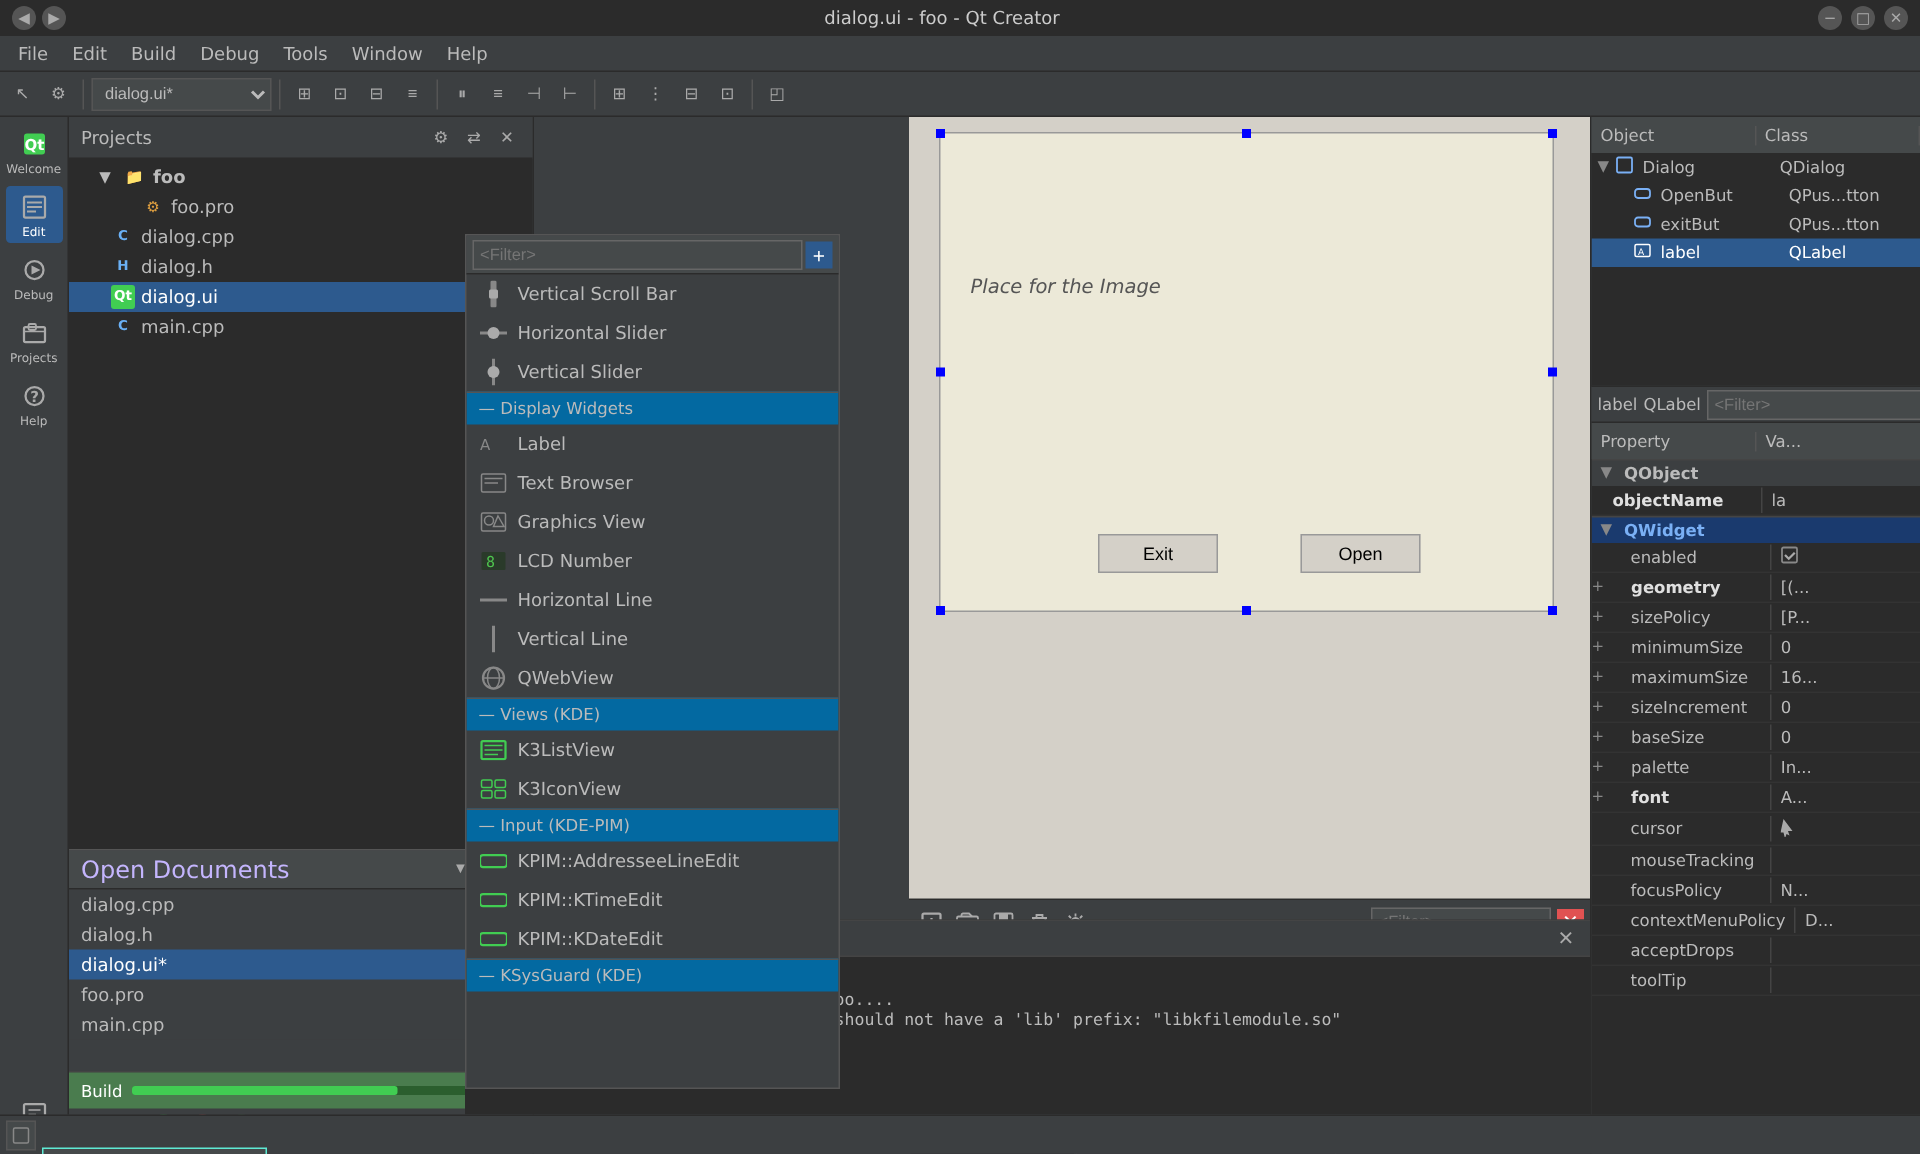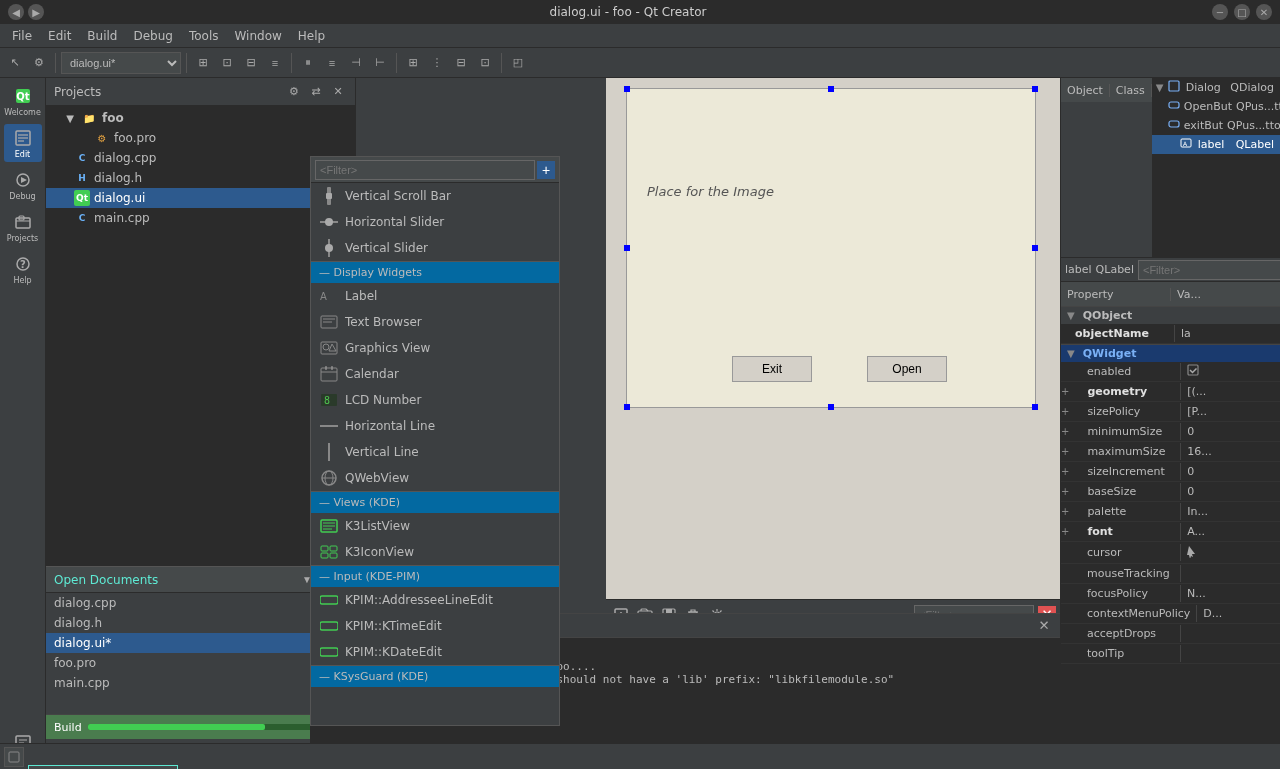--- a/index.html
+++ b/index.html
@@ -79,21 +79,21 @@
     #action-filter { height: 20px; background: #45494a; border: 1px solid #666; color: #bbb; padding: 2px 4px; font-size: 11px; margin-left: auto; width: 120px; }
     #action-table-header { height: 24px; background: #45494a; display: flex; align-items: center; border-bottom: 1px solid #2b2b2b; }
     .action-col { flex: 1; padding: 0 8px; font-size: 11px; color: #bbb; border-right: 1px solid #555; }
     #action-content { flex: 1; background: #2b2b2b; }
     #editor-tabs { height: 28px; background: #3c3f41; display: flex; align-items: flex-end; border-top: 1px solid #555; }
     .editor-tab { padding: 4px 16px; background: #3c3f41; border: 1px solid #555; border-bottom: none; cursor: pointer; font-size: 12px; color: #bbb; }
     .editor-tab.active { background: #2b2b2b; color: #fff; }
     
     
     #right-panel { width: 220px; border-left: 1px solid #2b2b2b; display: flex; flex-direction: column; background: #3c3f41; }
-    #object-inspector { height: 180px; border-bottom: 1px solid #2b2b2b; display: flex; flex-direction: row; }
+    #object-inspector { height: 180px; border-bottom: 1px solid #2b2b2b; display: flex; flex-direction: column; }
     #object-header { height: 24px; background: #45494a; display: flex; align-items: center; }
     .obj-col { flex: 1; padding: 0 6px; font-size: 11px; color: #bbb; border-right: 1px solid #555; }
     #object-tree { flex: 1; overflow-y: auto; background: #2b2b2b; }
     .obj-row { display: flex; align-items: center; padding: 2px 4px; cursor: pointer; }
     .obj-row.selected { background: #2d5a8e; color: #fff; }
     .obj-name { flex: 1; font-size: 11px; color: #bbb; padding: 0 2px; }
     .obj-class { flex: 1; font-size: 11px; color: #bbb; padding: 0 2px; }
     .obj-row.selected .obj-name, .obj-row.selected .obj-class { color: #fff; }
     
     
@@ -292,21 +292,21 @@
         <span>dialog.ui</span>
       </div>
       <div class="tree-item tree-indent-2">
         <span class="tree-icon" style="color:#6ab0f5;font-size:9px;font-weight:bold;">C</span>
         <span>main.cpp</span>
       </div>
     </div>
 
     <div id="open-docs">
       <div id="open-docs-header">
-        <span style="flex:1;font-size:12px;color:#5eead4;">Open Documents</span>
+        <span style="flex:1;font-size:16px;color:#c4b5fd;">Open Documents</span>
         <button class="tb-btn" style="width:16px;height:16px;font-size:10px;">▼</button>
         <button class="tb-btn" style="width:16px;height:16px;">−</button>
         <button class="tb-btn" style="width:16px;height:16px;">✕</button>
       </div>
       <div>
         <div class="doc-item">dialog.cpp</div>
         <div class="doc-item">dialog.h</div>
         <div class="doc-item selected">dialog.ui*</div>
         <div class="doc-item">foo.pro</div>
         <div class="doc-item">main.cpp</div>
@@ -385,31 +385,20 @@
       </div>
       <div class="widget-item">
         <div class="widget-item-icon">
           <svg width="18" height="14" viewBox="0 0 18 14">
               <rect x="1" y="1" width="16" height="12" rx="1" fill="none" stroke="#888"></rect>
               <circle cx="6" cy="6" r="3" fill="none" stroke="#888"></circle>
               <polygon points="12,3 16,10 9,10" fill="none" stroke="#888"></polygon>
             </svg>
         </div>
         <span>Graphics View</span>
-      </div>
-      <div class="widget-item">
-        <div class="widget-item-icon">
-          <svg width="18" height="16" viewBox="0 0 18 16">
-              <rect x="1" y="2" width="16" height="13" rx="1" fill="none" stroke="#888"></rect>
-              <line x1="1" y1="6" x2="17" y2="6" stroke="#888"></line>
-              <rect x="5" y="0" width="2" height="4" fill="#888" rx="1"></rect>
-              <rect x="11" y="0" width="2" height="4" fill="#888" rx="1"></rect>
-            </svg>
-        </div>
-        <span>Calendar</span>
       </div>
       <div class="widget-item">
         <div class="widget-item-icon">
           <svg width="18" height="14" viewBox="0 0 18 14">
               <rect x="1" y="1" width="16" height="12" rx="1" fill="#2a3a2a"></rect>
               <text x="4" y="11" fill="#4fc44f" font-size="10" font-family="monospace">8</text>
             </svg>
         </div>
         <span>LCD Number</span>
       </div>

